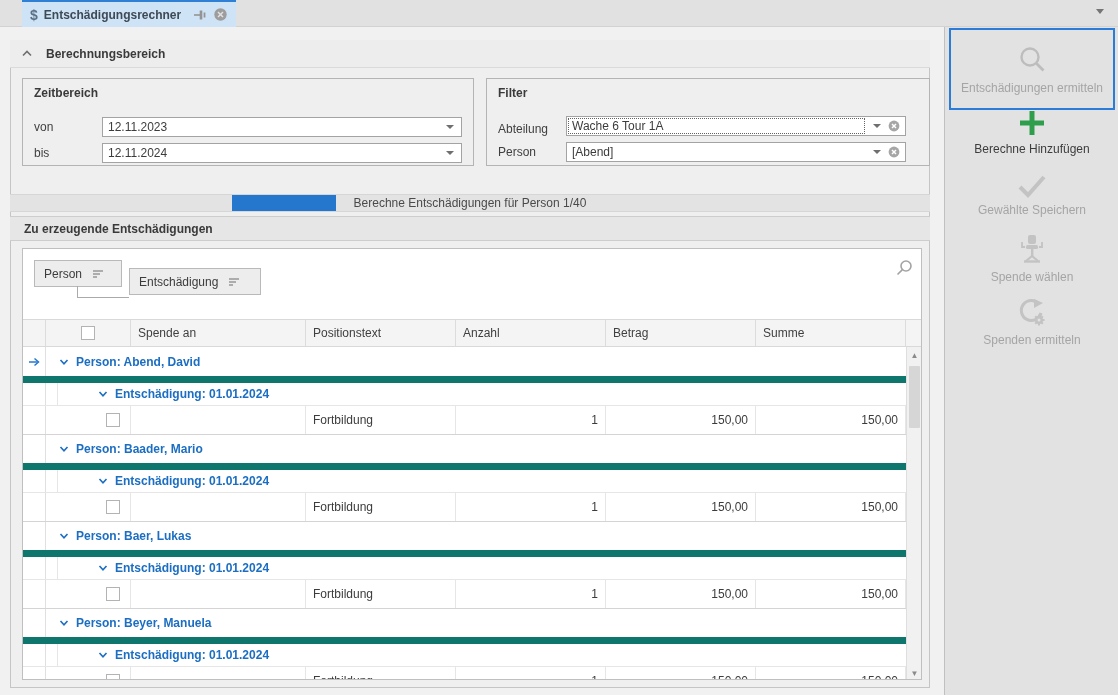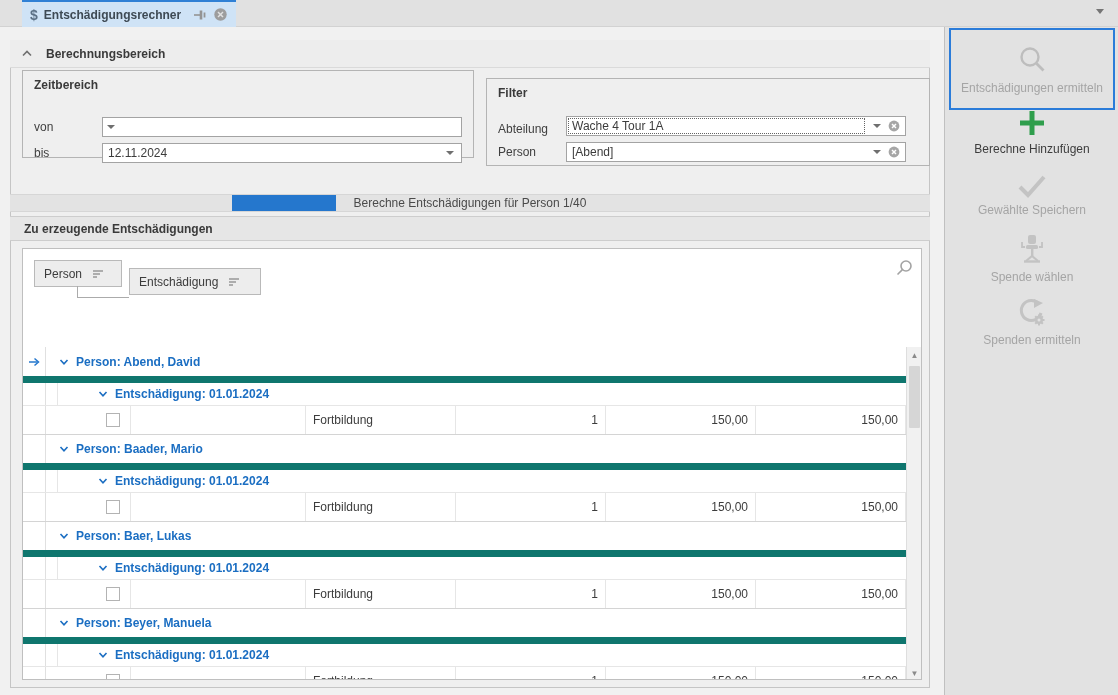--- a/index.html
+++ b/index.html
@@ -119,46 +119,47 @@
   <div id="calc-panel" class="abs"></div>
   <div id="calc-header" class="abs">
     <span style="display:flex;">
       <svg width="10" height="7" viewBox="0 0 10 7">
           <polyline points="1,5.5 5,1.5 9,5.5" fill="none" stroke="#6f6f6f" stroke-width="1.6"></polyline>
         </svg>
     </span>
     <span class="ptitle">Berechnungsbereich</span>
   </div>
 
-  <div class="groupbox" style="left:22px; top:70px; width:452px; height:88px;">
+  <div class="groupbox" style="left:22px; top:78px; width:452px; height:88px;">
     <div class="gb-title">Zeitbereich</div>
   </div>
   <div class="field-row abs" style="left:34px; top:117px; height:20px;">
       <span class="field-label">von</span>
     </div>
   <div class="combo" style="left:102px; top:117px; width:360px;">
+    <span class="val">12.11.2023</span>
     <span class="dd-arrow"></span>
   </div>
   <div class="field-row abs" style="left:34px; top:143px; height:20px;">
       <span class="field-label">bis</span>
     </div>
   <div class="combo" style="left:102px; top:143px; width:360px;">
     <span class="val">12.11.2024</span>
     <span class="dd-arrow"></span>
   </div>
 
   <div class="groupbox" style="left:486px; top:78px; width:444px; height:88px;">
     <div class="gb-title">Filter</div>
   </div>
   <div class="field-row abs" style="left:498px; top:116px; height:20px;align-items:flex-end;">
       <span class="field-label">Abteilung</span>
     </div>
   <div class="combo" style="left:566px; top:116px; width:340px;">
     <span class="focus-dotted"></span>
-    <span class="val">Wache 4 Tour 1A</span>
+    <span class="val">Wache 6 Tour 1A</span>
     <span class="dd-arrow"></span>
     <span class="clear-btn">
       <svg width="12" height="12" viewBox="0 0 12 12">
           <circle cx="6" cy="6" r="5.4" fill="#a6a6a6"></circle>
           <line x1="4" y1="4" x2="8" y2="8" stroke="#fff" stroke-width="1.4"></line>
           <line x1="8" y1="4" x2="4" y2="8" stroke="#fff" stroke-width="1.4"></line>
         </svg>
     </span>
   </div>
   <div class="field-row abs" style="left:498px; top:142px; height:20px;">
@@ -204,20 +205,32 @@
           <line x1="1" y1="8" x2="5" y2="8" stroke="#8a8a8a" stroke-width="1.3"></line>
         </svg>
     </div>
     <div id="grid-search" class="abs">
       <svg width="18" height="18" viewBox="0 0 18 18">
           <circle cx="11" cy="7" r="5" fill="none" stroke="#a3a3a3" stroke-width="1.6"></circle>
           <line x1="7.4" y1="10.6" x2="2.5" y2="15.5" stroke="#a3a3a3" stroke-width="1.6"></line>
         </svg>
     </div>
 
+    <div id="colhead" class="abs">
+      <div class="hcell hc-ind"></div>
+      <div class="hcell hc-cb">
+          <span class="checkbox"></span>
+        </div>
+      <div class="hcell hc-spende">Spende an</div>
+      <div class="hcell hc-pos">Positionstext</div>
+      <div class="hcell hc-num">Anzahl</div>
+      <div class="hcell hc-num">Betrag</div>
+      <div class="hcell hc-num">Summe</div>
+      <div class="hcell hc-rest"></div>
+    </div>
 
     <div id="rows" class="abs">
 
       <div class="gblock">
         <div class="grow person-row">
           <div class="ind">
             <svg width="13" height="10" viewBox="0 0 13 10">
                 <line x1="1" y1="5" x2="9.5" y2="5" stroke="#2577cd" stroke-width="1.5"></line>
                 <polyline points="6.5,1.5 10.5,5 6.5,8.5" fill="none" stroke="#2577cd" stroke-width="1.5"></polyline>
               </svg>

